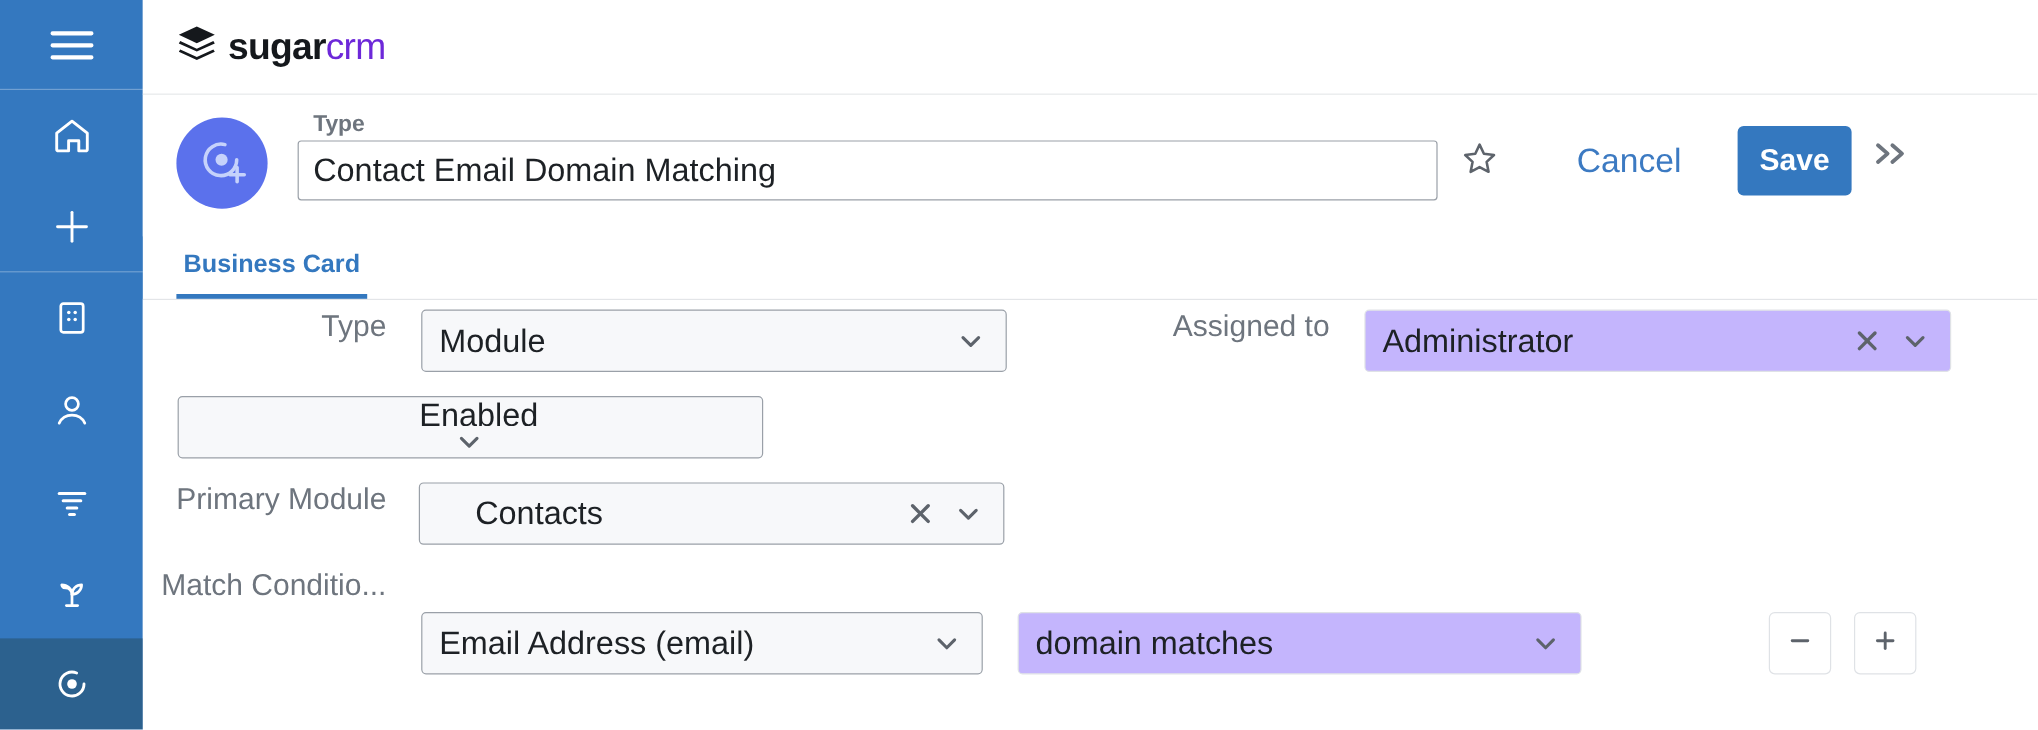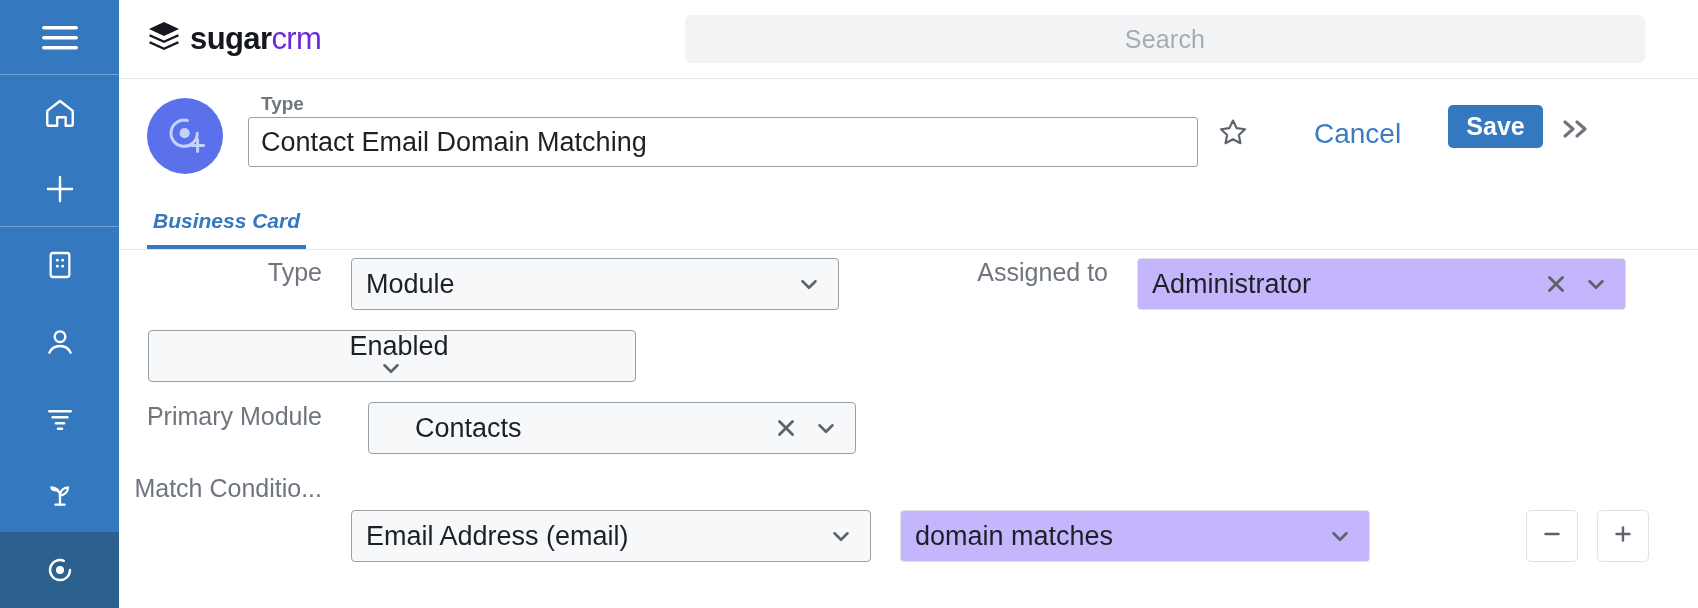--- a/index.html
+++ b/index.html
@@ -86,21 +86,21 @@
   }
   .fav-star { position:absolute; left:1092px; top:33px; width:44px;height:44px;
               display:flex;align-items:center;justify-content:center; }
   .cancel-btn {
     position:absolute; left:1195px; top:34px;
     height:42px; display:flex; align-items:center;
     font-size:28px; color:#3c7ac2;
   }
   .save-btn {
     position:absolute; left:1329px; top:26px;
-    width:95px; height:43px;
+    width:95px; height:58px;
     background:#3478bf; border-radius:5px;
     display:flex; align-items:center; justify-content:center;
     font-size:25px; font-weight:700; color:#fff;
   }
   .more-chevrons {
     position:absolute; left:1440px; top:36px;
     font-size:30px; color:#6e757e; font-weight:700;
     letter-spacing:-3px;
     display:flex; align-items:center;
   }
@@ -111,21 +111,20 @@
     width:1579px; height:53px;
     border-bottom:1px solid #e3e5e8;
     display:flex; align-items:flex-start;
   }
   .tab {
     margin-left:28px; height:52px;
     display:flex; align-items:center;
     padding: 0 6px 0 6px;
     font-size:21px; font-weight:700; color:#3478bf;
     border-bottom:4px solid #3478bf;
-    font-style:italic;
   }
 
   
   .form { position:absolute; left:119px; top:250px; width:1579px; height:358px; background:#fff;}
 
   .row { position:absolute; display:flex; }
 
   .flabel {
     font-size:25px; color:#6e757e;
     text-align:right;
@@ -247,23 +246,20 @@
       <span>
         <svg width="36" height="36" viewBox="0 0 36 36">
           <path d="M18 3 L33 10 L18 17 L3 10 Z" fill="#15181c"></path>
           <path d="M4.2 15.2 L18 21.6 L31.8 15.2 L33 17.2 L18 24 L3 17.2 Z" fill="#15181c"></path>
           <path d="M4.2 22.2 L18 28.6 L31.8 22.2 L33 24.2 L18 31 L3 24.2 Z" fill="#15181c"></path>
         </svg>
       </span>
       <span class="brand-text"><b>sugar</b><span class="light">crm</span></span>
     </div>
 
-    <div class="searchwrap">
-      <span class="ph">Search</span>
-    </div>
   </header>
 
   <section class="rec-header">
 
     <div class="avatar">
       <span>
         <svg width="42" height="42" viewBox="0 0 24 24" fill="none" stroke="#c6d2fb" stroke-width="1.7" stroke-linecap="round">
           <path d="M19 11.5a7.5 7.5 0 1 1-5.6-7.2"></path>
           <circle cx="11.8" cy="11.5" r="2.9" fill="#c6d2fb" stroke="none"></circle>
           <line x1="19.2" y1="15.2" x2="19.2" y2="22"></line>
@@ -342,40 +338,40 @@
         <span class="caret">
           <svg width="26" height="26" viewBox="0 0 24 24" fill="none" stroke="#5d636b" stroke-width="2.4" stroke-linecap="round" stroke-linejoin="round">
               <polyline points="6,9.5 12,15.5 18,9.5"></polyline>
             </svg>
         </span>
       </div>
     </div>
 
     <div class="row" style="left:0;top:152px;">
       <div class="flabel" style="width:203px;">Primary Module</div>
-      <div class="field" style="margin-left:46px;width:488px;height:52px;padding-left:46px;">
+      <div class="field" style="margin-left:27px;width:488px;height:52px;padding-left:46px;">
         <span class="val">Contacts</span>
         <span class="clearx">
           <svg width="26" height="26" viewBox="0 0 24 24" fill="none" stroke="#5d636b" stroke-width="2.6" stroke-linecap="round">
               <line x1="6" y1="6" x2="18" y2="18"></line>
               <line x1="18" y1="6" x2="6" y2="18"></line>
             </svg>
         </span>
         <span class="caret">
           <svg width="26" height="26" viewBox="0 0 24 24" fill="none" stroke="#5d636b" stroke-width="2.4" stroke-linecap="round" stroke-linejoin="round">
               <polyline points="6,9.5 12,15.5 18,9.5"></polyline>
             </svg>
         </span>
       </div>
     </div>
 
     <div class="row" style="left:0;top:224px;">
       <div class="flabel" style="width:203px;">Match Conditio...</div>
 
-      <div class="field" style="margin-left:29px;width:520px;height:52px;margin-top:36px;">
+      <div class="field" style="margin-left:29px;width:468px;height:52px;margin-top:36px;">
         <span class="val">Email Address (email)</span>
         <span class="caret">
           <svg width="26" height="26" viewBox="0 0 24 24" fill="none" stroke="#5d636b" stroke-width="2.4" stroke-linecap="round" stroke-linejoin="round">
               <polyline points="6,9.5 12,15.5 18,9.5"></polyline>
             </svg>
         </span>
       </div>
 
       <div class="field light" style="margin-left:29px;width:470px;height:52px;margin-top:36px;">
         <span class="val">domain matches</span>

